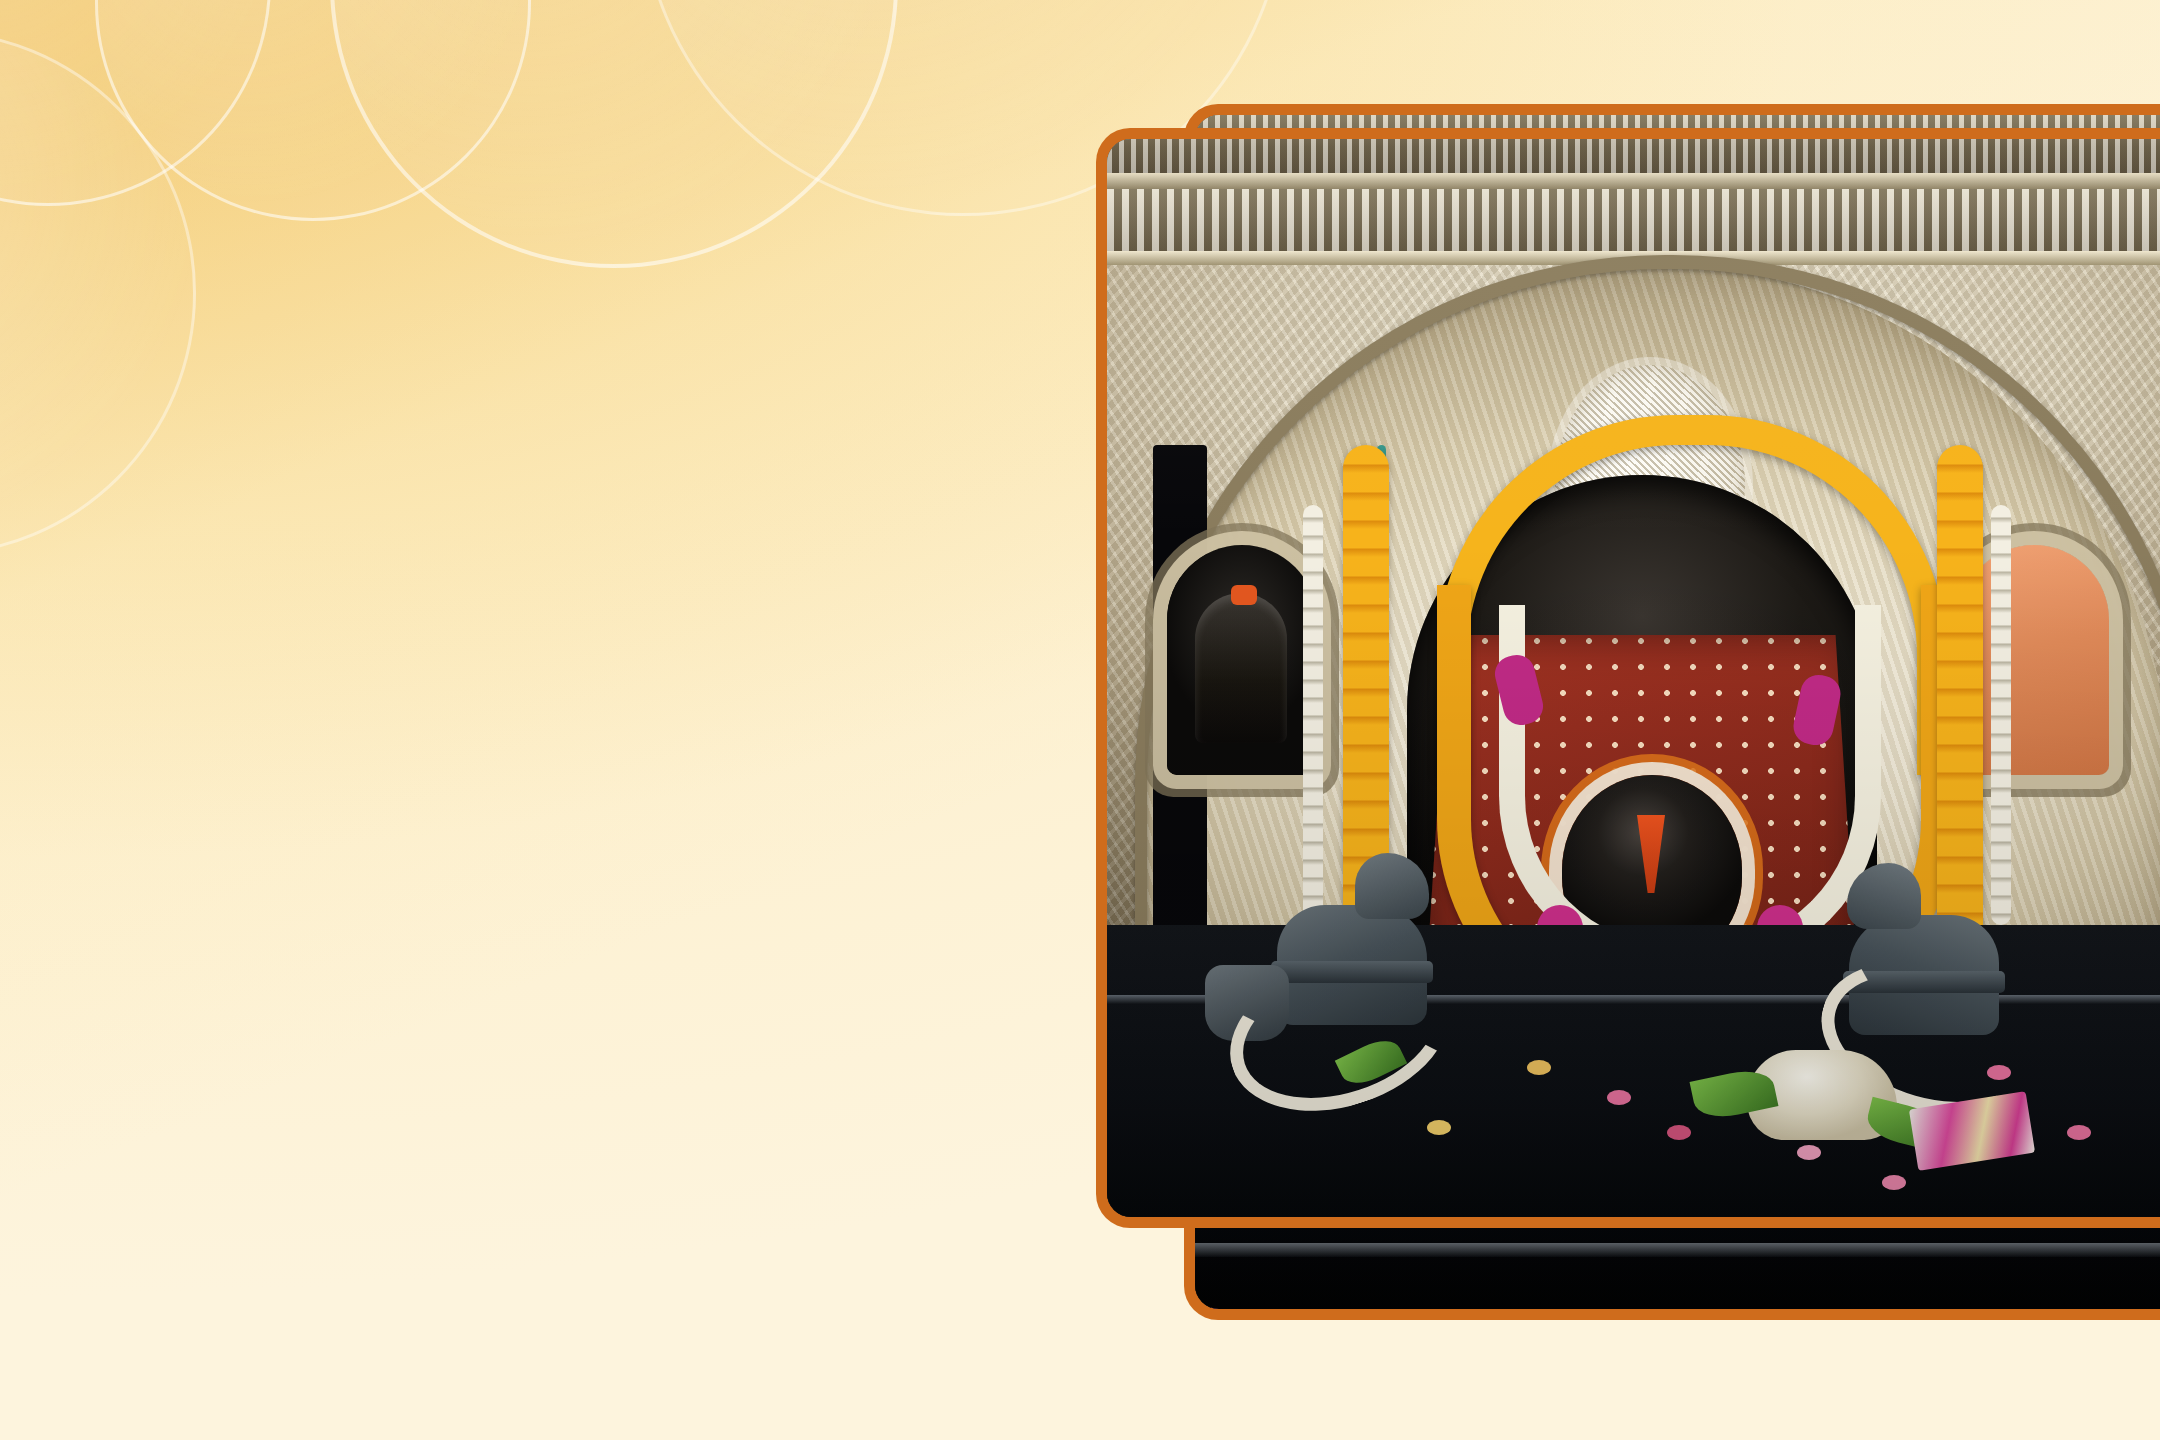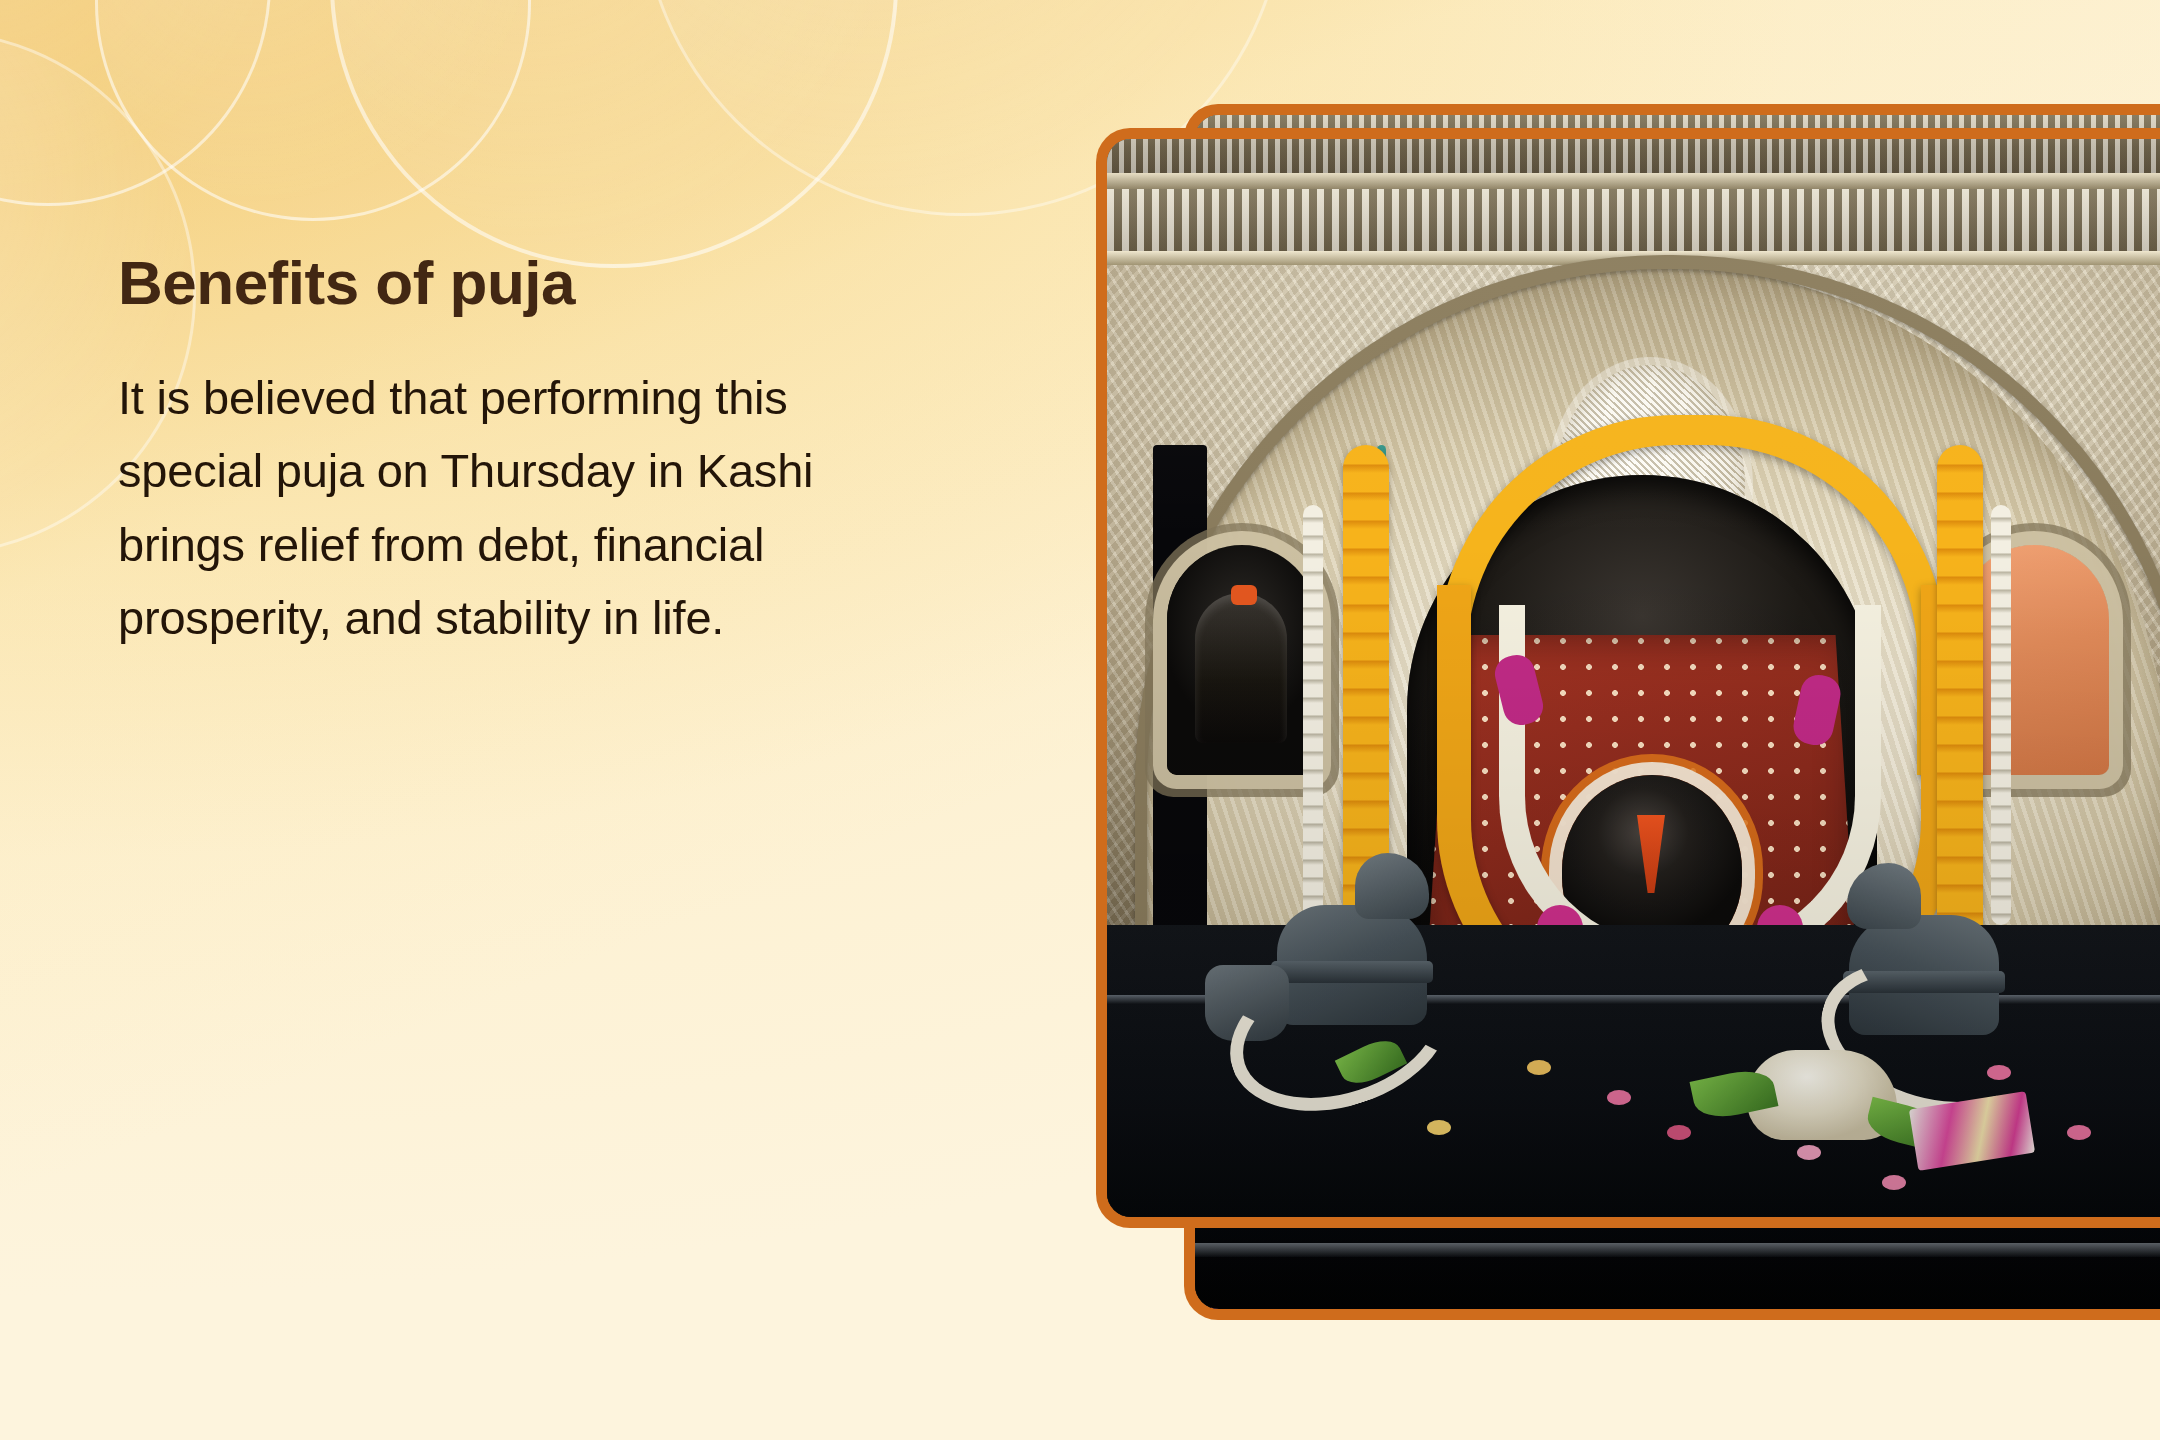--- a/index.html
+++ b/index.html
@@ -359,24 +359,20 @@
 
   <div class="bg-base"></div>
   <div class="bg-wash"></div>
 
   <div class="ring r1"></div>
   <div class="ring r2"></div>
   <div class="ring r3"></div>
   <div class="ring r4"></div>
   <div class="ring r5"></div>
 
-  <div class="text-col">
-    <h1 class="headline">Benefits of puja</h1>
-    <p class="body-copy">It is believed that performing this special puja on Thursday in Kashi brings relief from debt, financial prosperity, and stability in life.</p>
-  </div>
 
   <div class="photo-panel">
 
     <div class="pane upper">
       <div class="pane-inner">
         <div class="scene">
           <div class="silver-wall"></div>
           <div class="cornice c1"></div>
           <div class="cornice c2"></div>
           <div class="cornice c3"></div>

